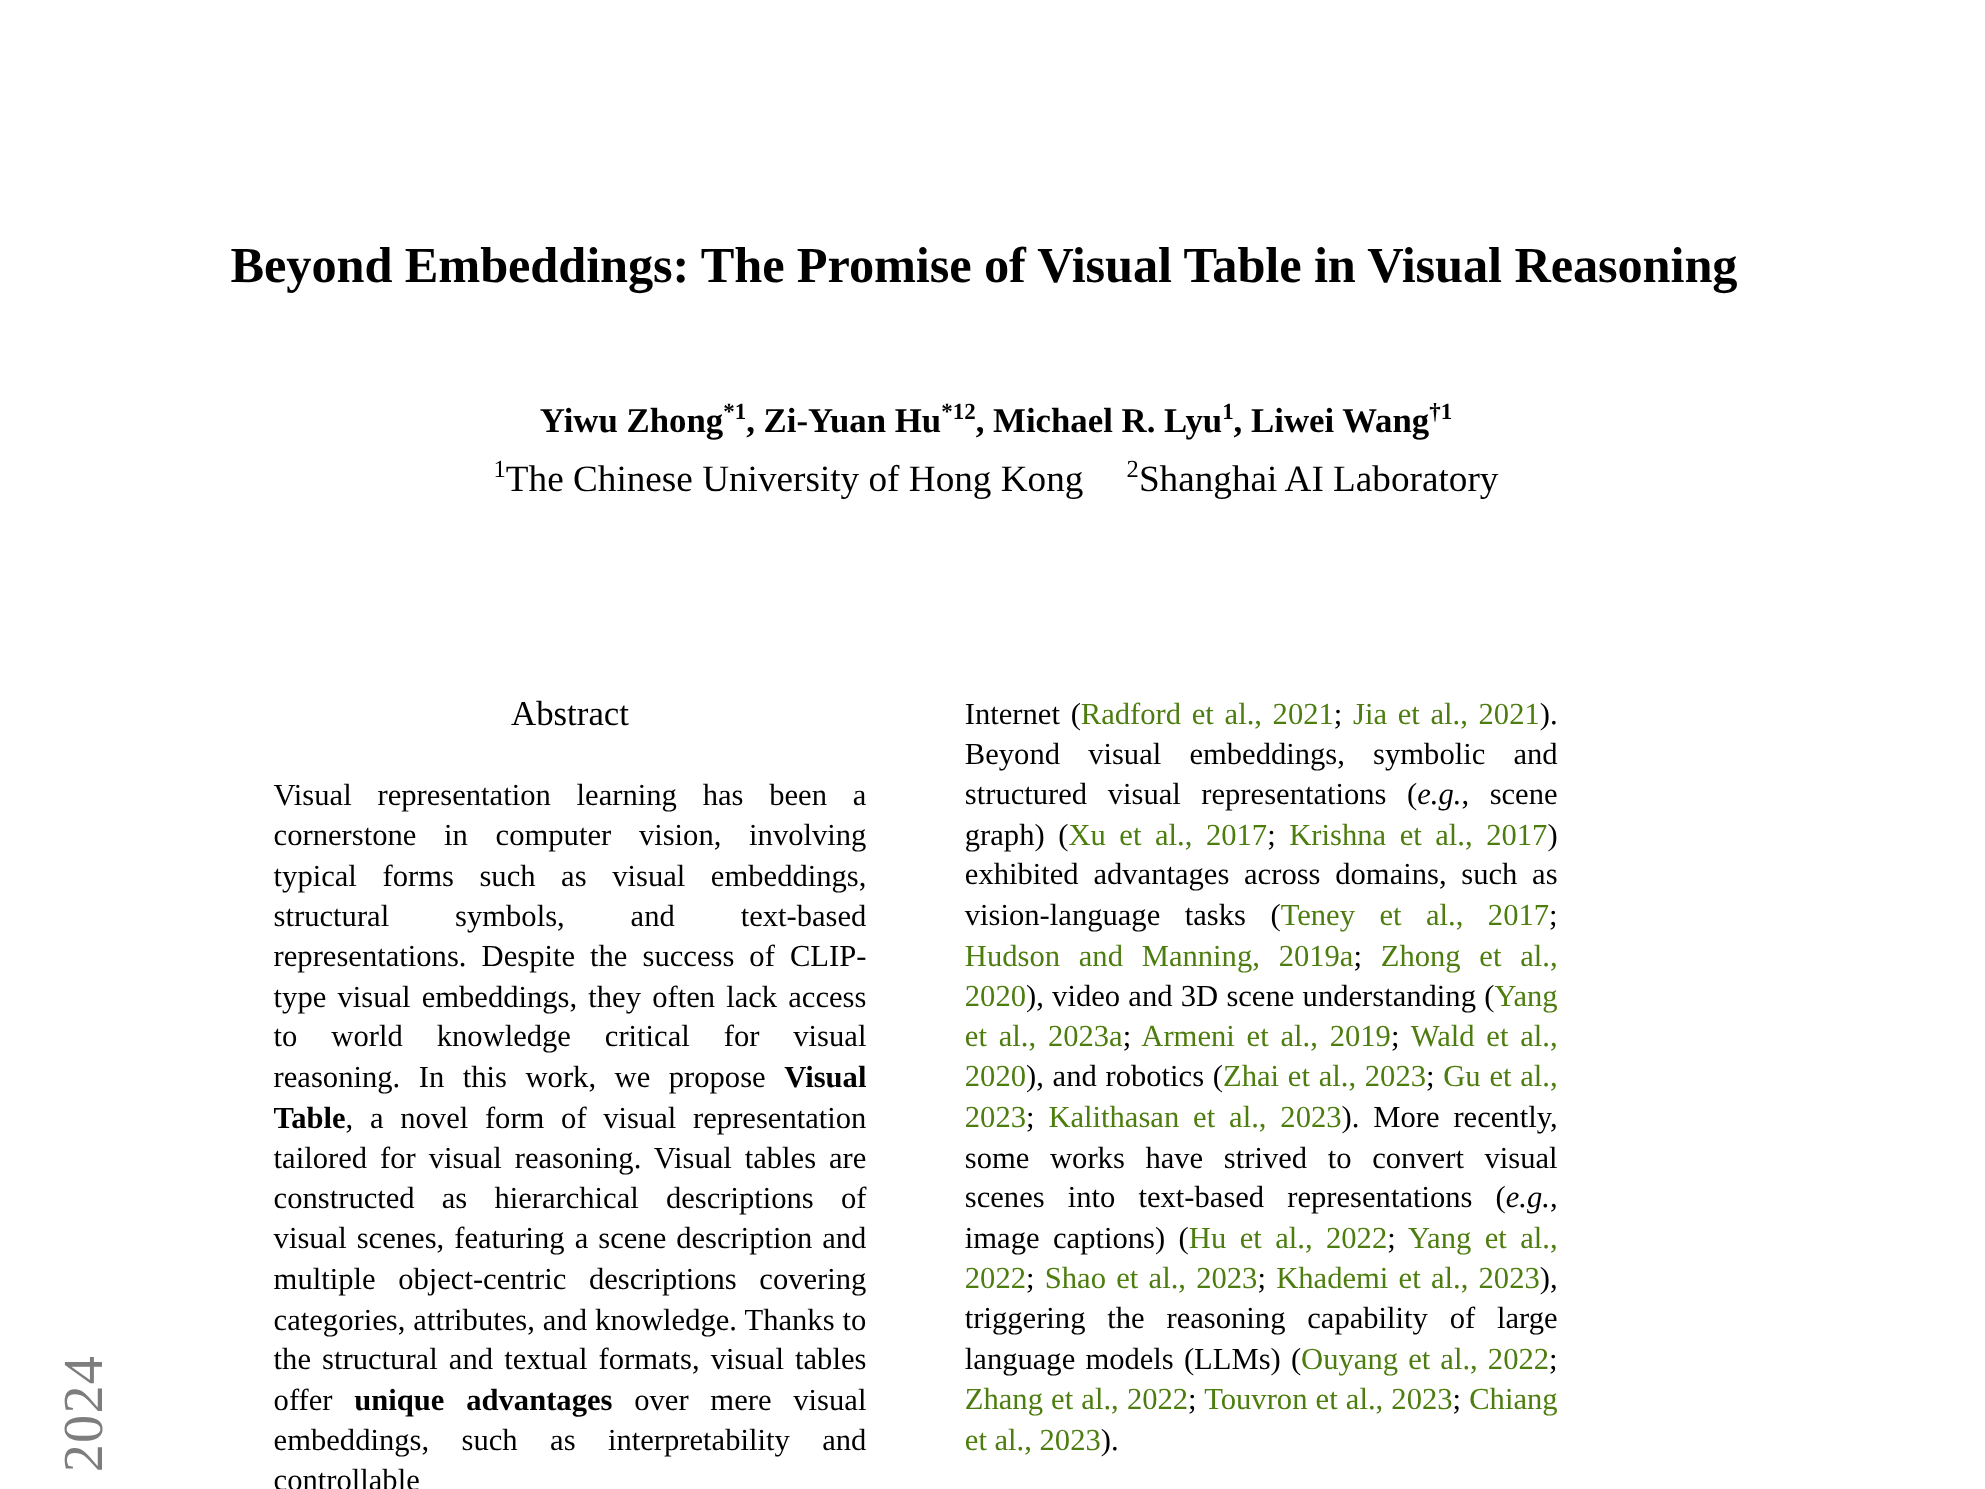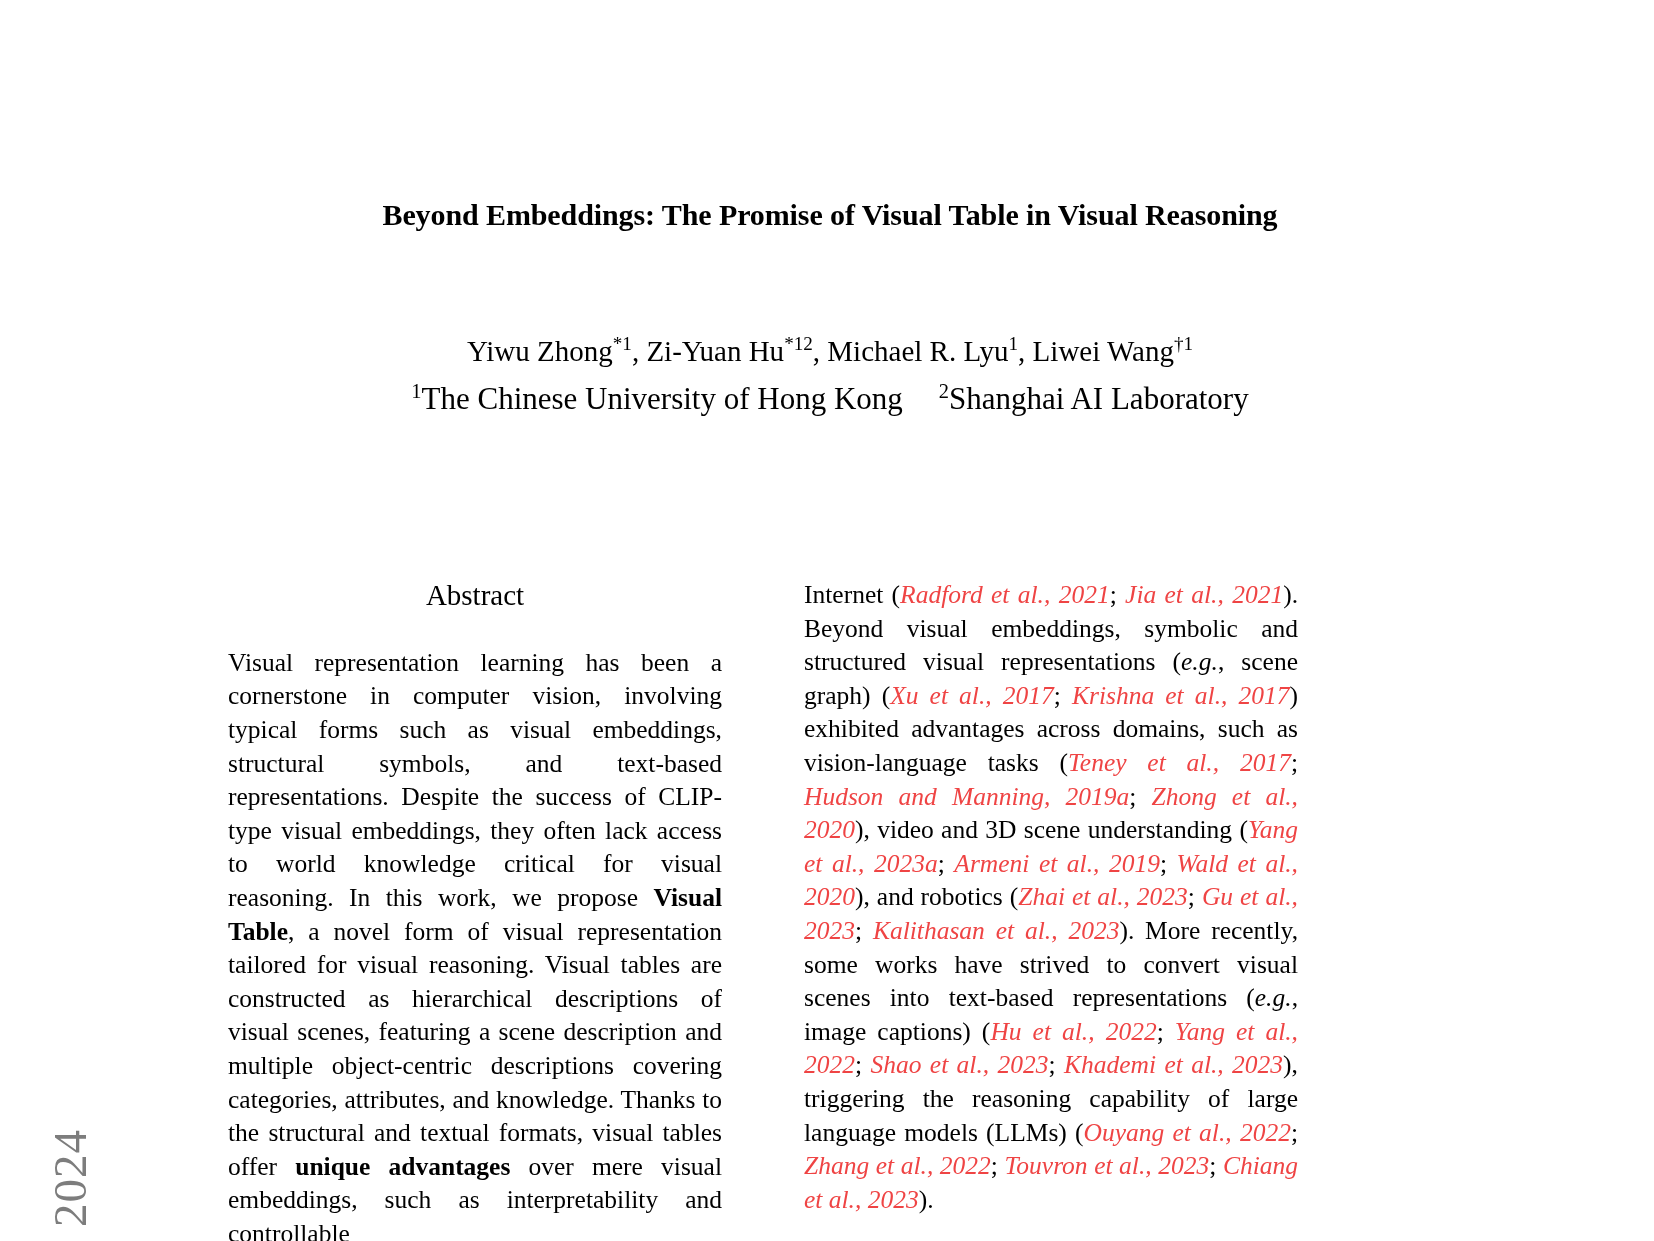--- a/index.html
+++ b/index.html
@@ -44,40 +44,40 @@
   #page {
     position: absolute;
     left: 0;
     top: 0;
     width: 1654px;
     height: 1241px;
   }
 
   #title {
     position: absolute;
-    left: 170px;
+    left: 160px;
     top: 196px;
     width: 1320px;
     text-align: center;
-    font-size: 30px;
+    font-size: 42px;
     font-weight: bold;
     line-height: 1.25;
     letter-spacing: -0.1px;
   }
 
   #authors-block {
     position: absolute;
     left: 170px;
     top: 332px;
     width: 1320px;
     text-align: center;
   }
   #author-line {
     font-size: 29px;
-    font-weight: normal;
+    font-weight: bold;
     line-height: 1.35;
     white-space: nowrap;
     text-align: center;
   }
   #affil-line {
     font-size: 31px;
     line-height: 1.35;
     margin-top: 7px;
     white-space: nowrap;
   }
@@ -112,22 +112,21 @@
     margin: 0 0 33px 0;
     line-height: 1.2;
   }
 
   .body-text {
     margin: 0;
     text-align: justify;
     text-align-last: left;
   }
   .cite {
-    color: #ef4444;
-    font-style: italic;
+    color: #4d7c0f;
   }
   .bold {
     font-weight: bold;
   }
   .ital {
     font-style: italic;
     margin-top: 25px;
   }
 </style>
 </head>

